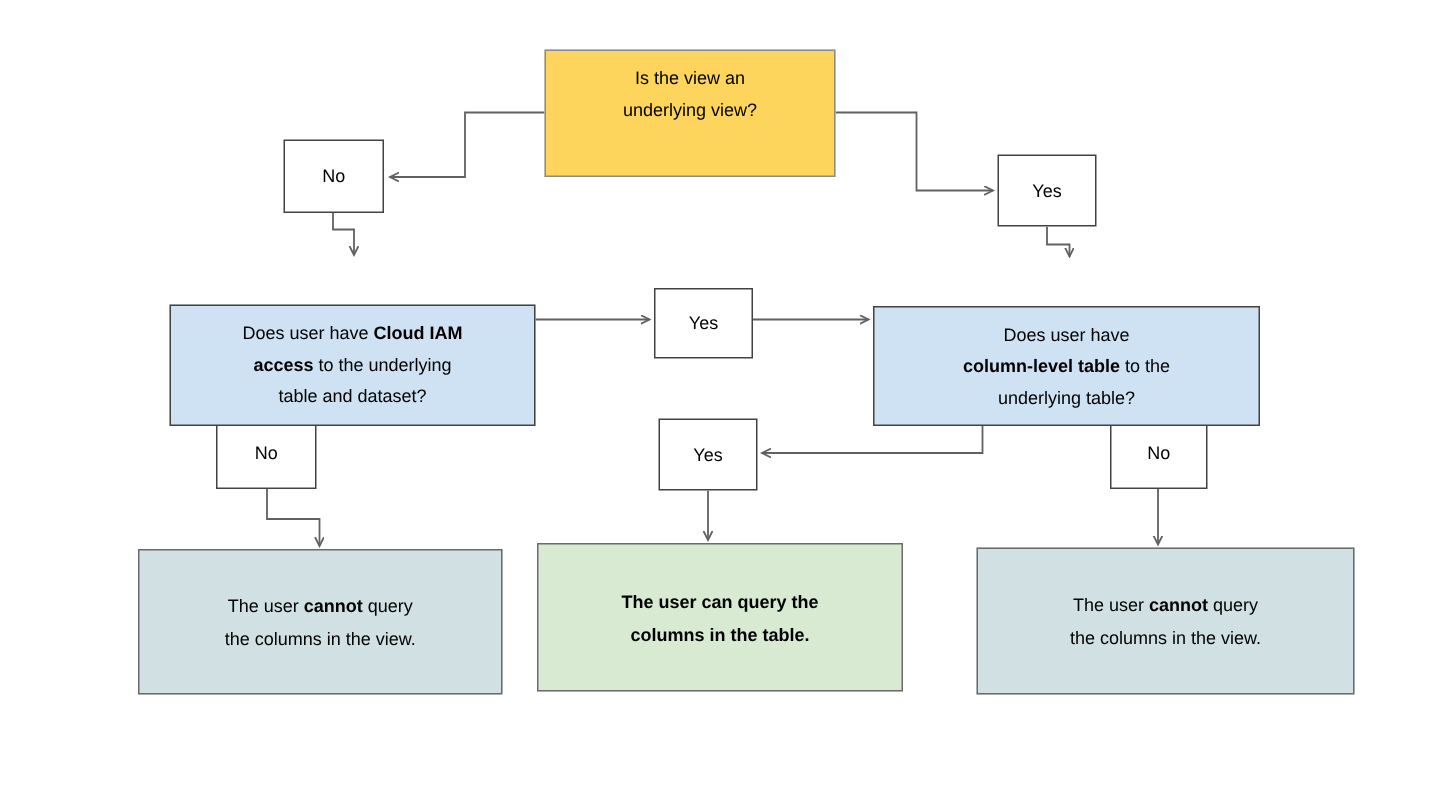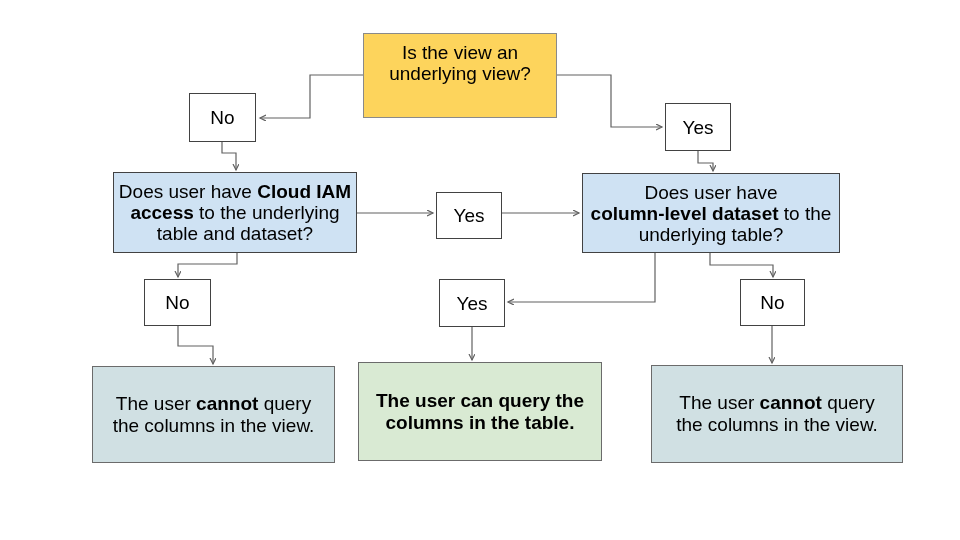--- a/index.html
+++ b/index.html
@@ -4,36 +4,36 @@
 <style>
   html,body{margin:0;padding:0;background:#ffffff;}
   .canvas{
     position:relative;width:960px;height:540px;background:#ffffff;overflow:hidden;
     font-family:"Liberation Sans",sans-serif;color:#000000;
   }
   svg.connectors{position:absolute;left:0;top:0;width:960px;height:540px;pointer-events:none;}
   .node{
     position:absolute;box-sizing:border-box;
     display:flex;align-items:center;justify-content:center;text-align:center;
-    font-size:19px;line-height:21px;border:1px solid #424242;background:#ffffff;
+    font-size:12px;line-height:21px;border:1px solid #424242;background:#ffffff;
   }
   .txt{width:100%;}
   b{font-weight:700;}
   
   .n-root{left:363px;top:33px;width:194px;height:85px;background:#fdd45c;border-color:#8a8a8a;
           align-items:flex-start;padding-top:8px;}
   
   .n-no-top   {left:189px;top:93px; width:67px;height:49px;}
   .n-yes-top  {left:665px;top:103px;width:66px;height:48px;}
   .n-yes-mid  {left:436px;top:192px;width:66px;height:47px;}
   .n-no-bl    {left:144px;top:279px;width:67px;height:47px;}
   .n-yes-bm   {left:439px;top:279px;width:66px;height:48px;}
   .n-no-br    {left:740px;top:279px;width:65px;height:47px;}
   
-  .n-q{background:#cfe2f3;border-color:#424242;}
+  .n-q{background:#cfe2f3;border-color:#424242;margin-top:31px;}
   .n-q-left {left:113px;top:172px;width:244px;height:81px;}
   .n-q-right{left:582px;top:173px;width:258px;height:80px;}
   
   .n-res{border-color:#6b6b6b;line-height:22px;}
   .n-res-left {left:92px; top:366px;width:243px;height:97px;background:#d0e0e3;}
   .n-res-mid  {left:358px;top:362px;width:244px;height:99px;background:#d9ead3;font-weight:bold;}
   .n-res-right{left:651px;top:365px;width:252px;height:98px;background:#d0e0e3;}
 </style>
 </head>
 <body>
@@ -92,21 +92,21 @@
     <div class="txt">
       <span>Does user have </span><b>Cloud IAM</b><br>
       <b>access</b><span> to the underlying</span><br>
       <span>table and dataset?</span>
     </div>
   </div>
 
   <div class="node n-q n-q-right">
     <div class="txt">
       <span>Does user have</span><br>
-      <b>column-level dataset</b><span> to the</span><br>
+      <b>column-level table</b><span> to the</span><br>
       <span>underlying table?</span>
     </div>
   </div>
 
   <div class="node n-res n-res-left">
     <div class="txt">
       <span>The user </span><b>cannot</b><span> query</span><br>
       <span>the columns in the view.</span>
     </div>
   </div>

